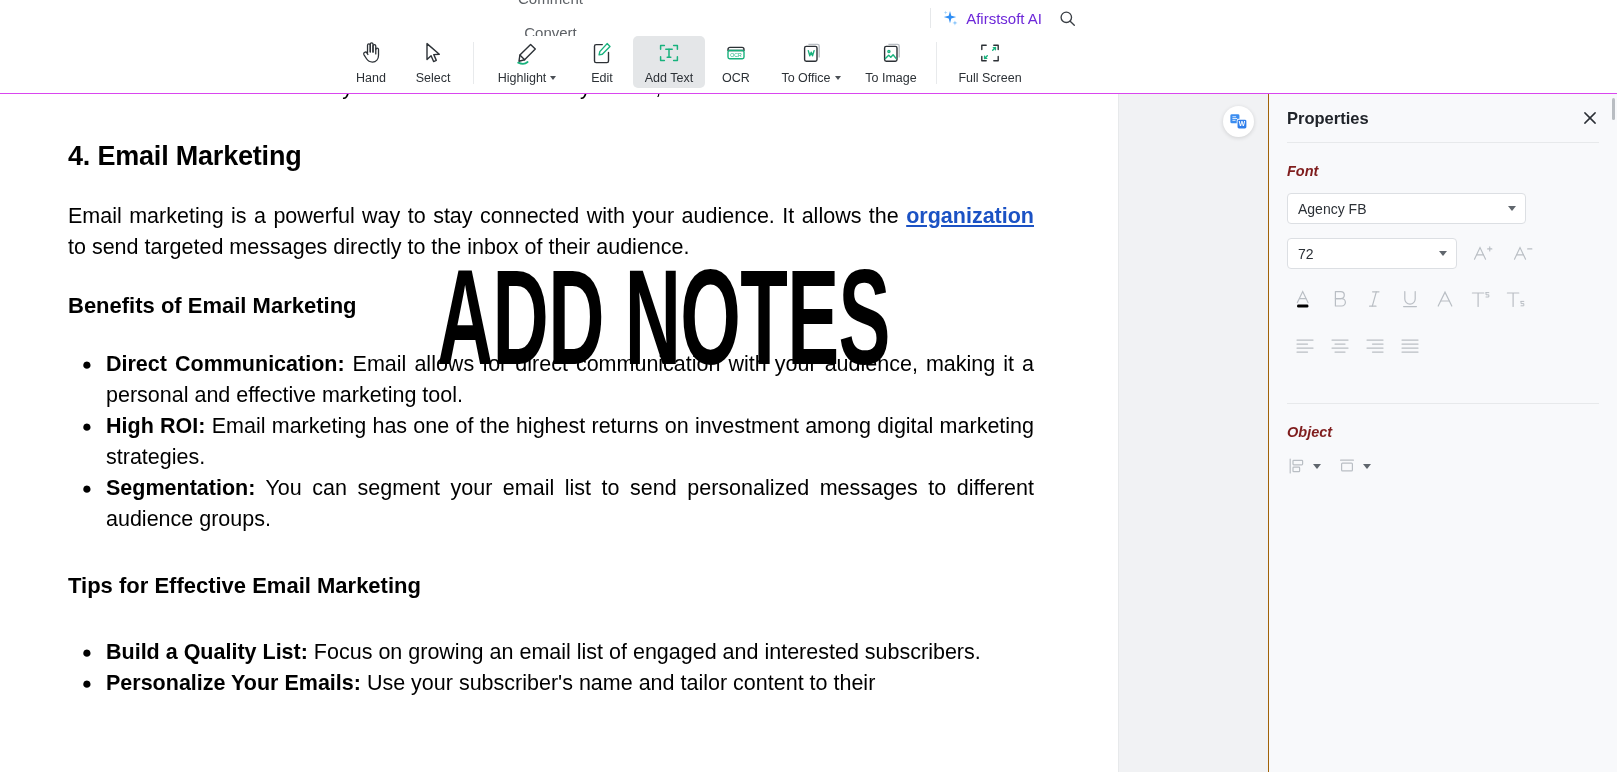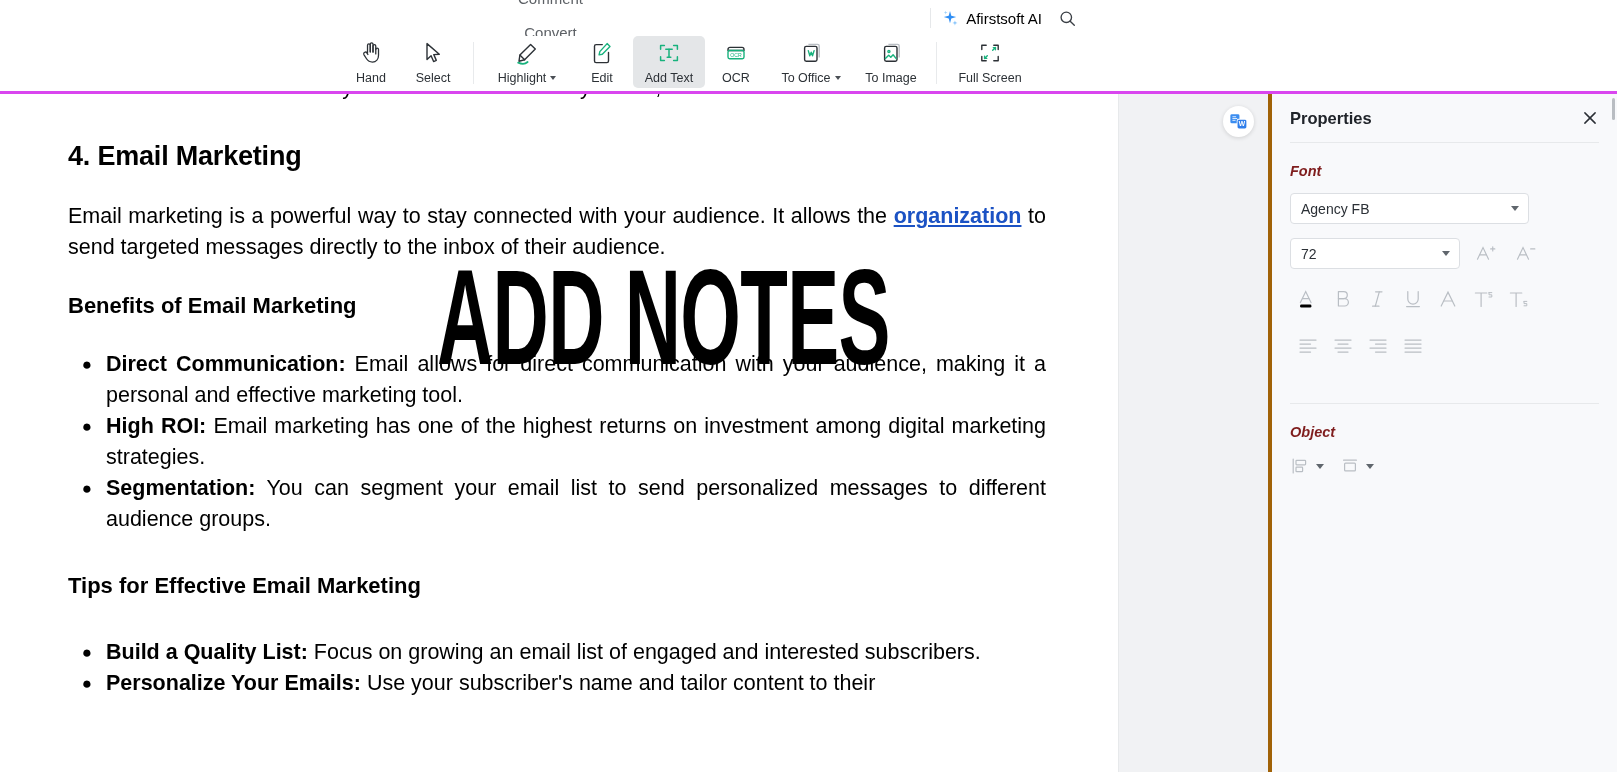--- a/index.html
+++ b/index.html
@@ -28,32 +28,32 @@
   .tab.active { color: #18b27d; font-weight: 500; }
   .tab.active::after {
     content: ""; position: absolute; left: 14px; right: 14px; bottom: 0;
     height: 2.5px; background: #18b27d; border-radius: 2px;
   }
   .topbar-right {
     position: absolute; right: 540px; top: 0; height: 36px;
     display: flex; align-items: center; gap: 10px;
   }
   .ai-btn { display: flex; align-items: center; gap: 7px; cursor: pointer; }
-  .ai-label { font-size: 15px; color: #000000; }
+  .ai-label { font-size: 15px; color: #6d28d9; }
   .sparkle { width: 18px; height: 18px; display: block; }
   .search-ic { width: 19px; height: 19px; display: block; margin-left: 6px; cursor: pointer; }
   .divider-v { width: 1px; height: 20px; background: #e6e8ea; }
 
   
   .ribbon {
     height: 58px; min-height: 58px;
     background: #ffffff;
     display: flex; align-items: flex-start;
     position: relative;
-    border-bottom: 3px solid #d946ef;
+    border-bottom: 1px solid #d946ef;
   }
   .ribbon-inner { display: flex; align-items: flex-start; margin-left: 340px; gap: 0px; }
   .rb {
     width: 62px;
     display: flex; flex-direction: column; align-items: center;
     padding: 4px 0 3px 0;
     border-radius: 5px; cursor: pointer;
     position: relative;
   }
   .rb.wide { width: 72px; }
@@ -69,21 +69,21 @@
 
   
   .main { flex: 1; display: flex; min-height: 0; position: relative; }
 
   
   .docpane {
     width: 1118px; background: #ffffff;
     position: relative; overflow: hidden;
   }
   .page {
-    position: absolute; top: 0; left: 0; right: 4px;
+    position: absolute; top: 0; left: 0; right: 16px;
     padding: 0 68px;
   }
   .li-row { display: flex; }
   .bullet { width: 38px; flex: 0 0 38px; text-align: center; font-size: 17px; line-height: 31px; }
   .li-body { flex: 1; }
 
   p.para { font-size: 21.5px; line-height: 31px; text-align: justify; margin: 0; }
   p.para.lastline { text-align: left; }
   h2.h { font-size: 27px; font-weight: bold; line-height: 34px; margin: 0; letter-spacing: -0.2px; }
   h3.h3 { font-size: 22px; font-weight: bold; line-height: 30px; margin: 0; }
@@ -116,21 +116,21 @@
     position: absolute; right: 14px; top: 12px;
     width: 31px; height: 31px; border-radius: 50%;
     background: #ffffff; box-shadow: 0 1px 4px rgba(0,0,0,0.14);
     display: flex; align-items: center; justify-content: center;
     cursor: pointer;
   }
 
   
   .props {
     width: 349px; background: #f8f9fb;
-    border-left: 4px solid #a16207;
+    border-left: 1px solid #a16207;
     display: flex; flex-direction: column;
     position: relative;
   }
   .props-head {
     height: 48px; display: flex; align-items: center;
     padding: 0 18px 0 18px; justify-content: space-between;
   }
   .props-title { font-size: 16.5px; font-weight: bold; color: #20242a; }
   .close-x { width: 18px; height: 18px; cursor: pointer; }
   .hr { height: 1px; background: #e7e9eb; margin: 0 18px; }

